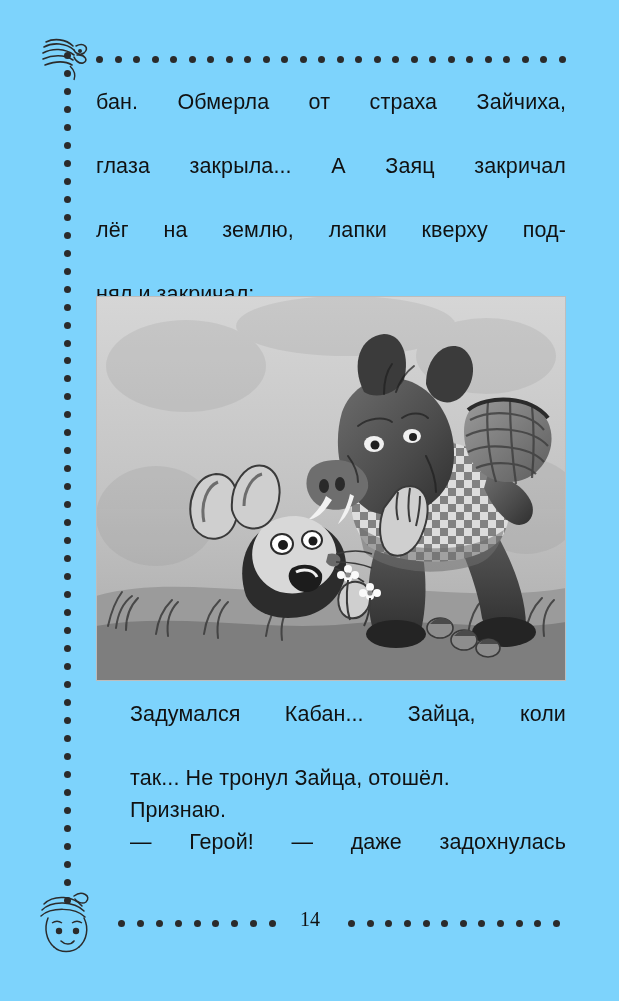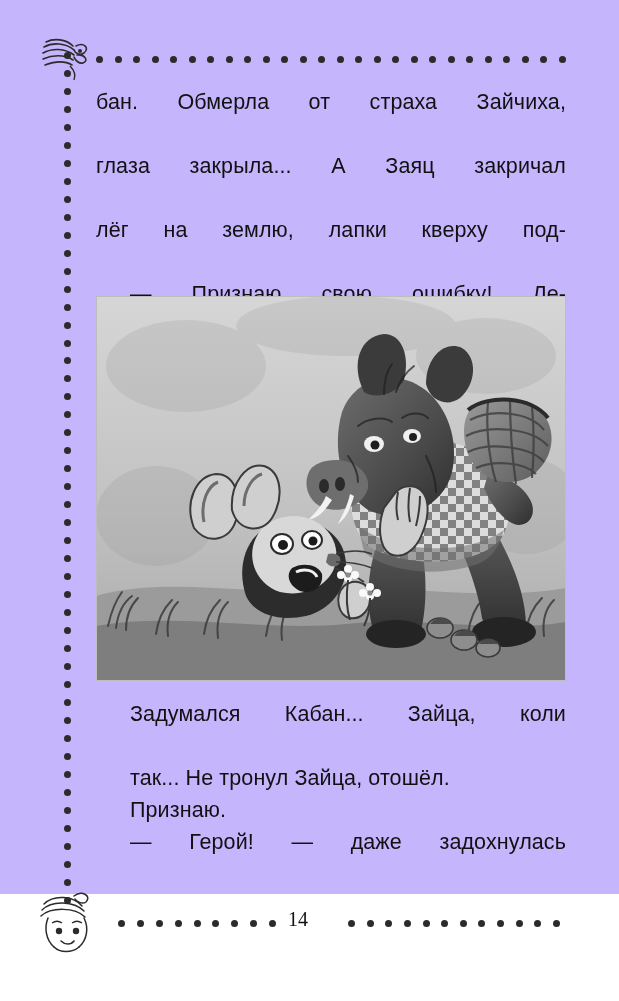--- a/index.html
+++ b/index.html
@@ -10,22 +10,22 @@
   body {
     width: 619px;
     height: 1001px;
     overflow: hidden;
     font-family: "Liberation Sans", sans-serif;
   }
 
   .page {
     position: relative;
     width: 619px;
-    height: 894px;
-    background: #c4b5fd;
+    height: 1001px;
+    background: #7dd3fc;
     box-sizing: border-box;
     padding-left: 16px;
   }
 
   
   .dots-vertical {
     position: absolute;
     left: 62px;
     top: 52px;
     width: 10px;
@@ -146,21 +146,21 @@
     overflow: hidden;
     background: #d9d9d9;
   }
 
   
   .page-number {
     position: absolute;
     left: 288px;
     top: 908px;
     width: 44px;
-    text-align: left;
+    text-align: center;
     font-size: 20px;
     color: #111111;
     font-family: "Liberation Serif", serif;
   }
 </style>
 </head>
 <body>
 
 <div class="page">
 
@@ -277,20 +277,21 @@
       <span class="dot"></span>
       <span class="dot"></span>
       <span class="dot"></span>
   </div>
 
   <div class="text-block text-top">
     <p class="para">
       <span class="justify-line">бан. Обмерла от страха Зайчиха,</span>
       <span class="justify-line">глаза закрыла... А Заяц закричал</span>
       <span class="justify-line">лёг на землю, лапки кверху под-</span>
+      <span class="last-line">нял и закричал:</span>
     </p>
     <p class="para indent">
       <span class="justify-line">— Признаю свою ошибку! Ле-</span>
       <span class="last-line">жачего не бьют!</span>
     </p>
   </div>
 
   <div class="illustration">
     <svg viewBox="0 0 470 385" width="470" height="385" preserveAspectRatio="none" aria-hidden="true">
       <defs>

